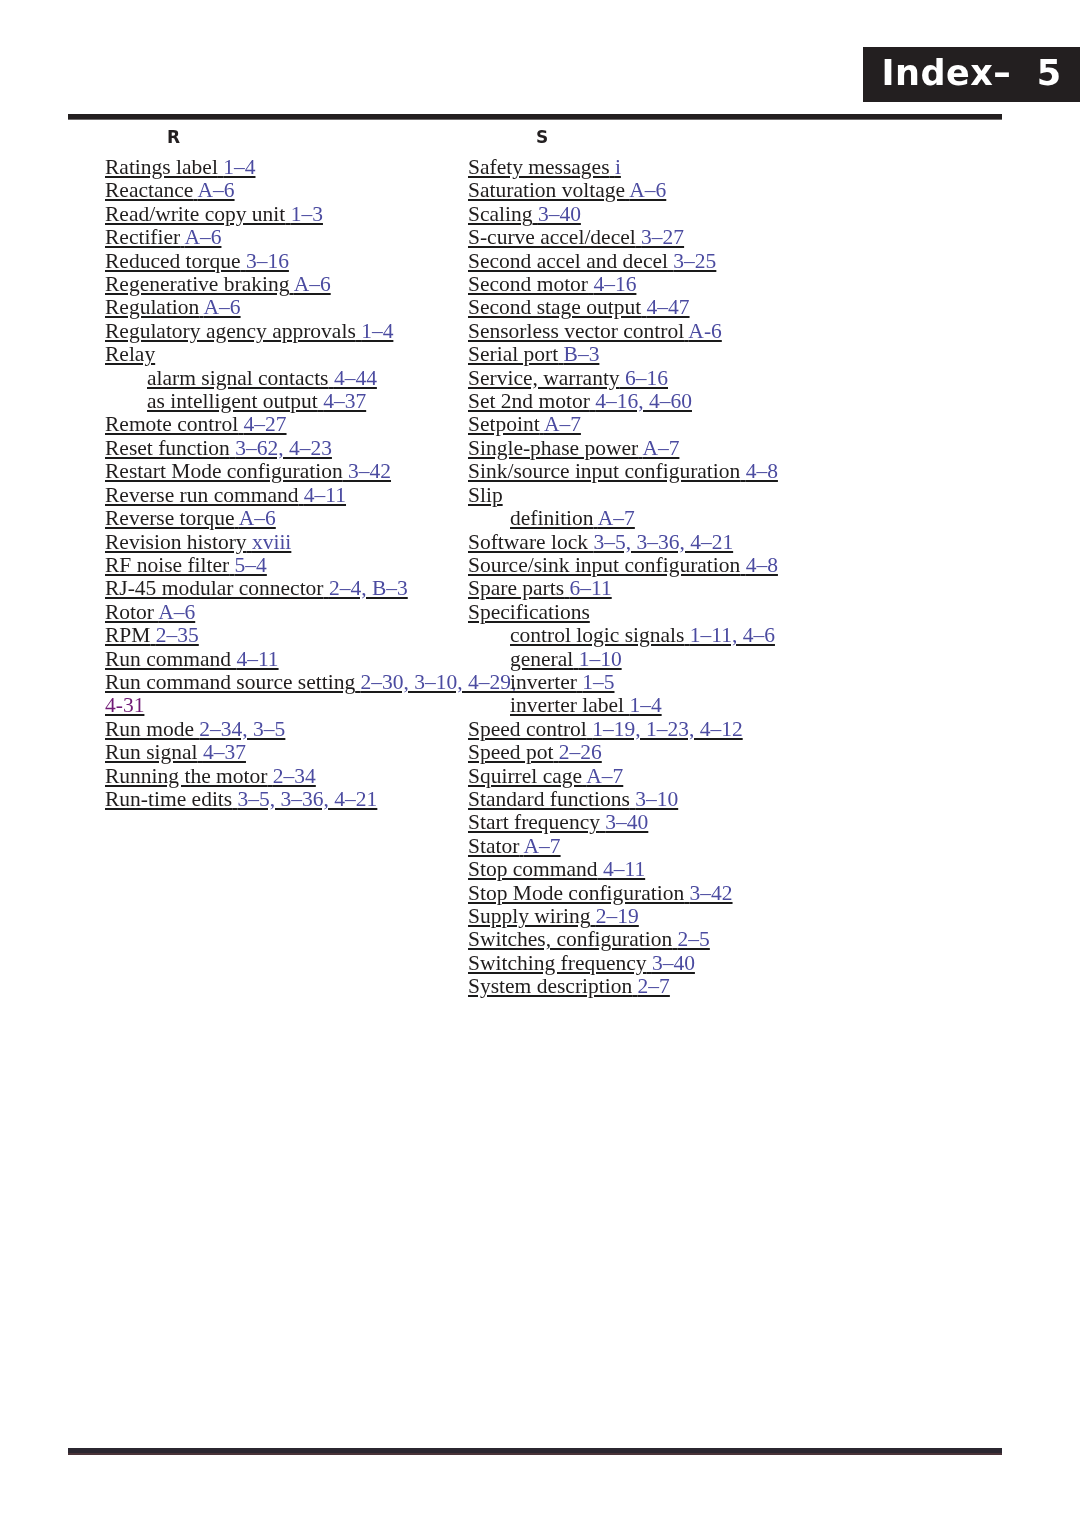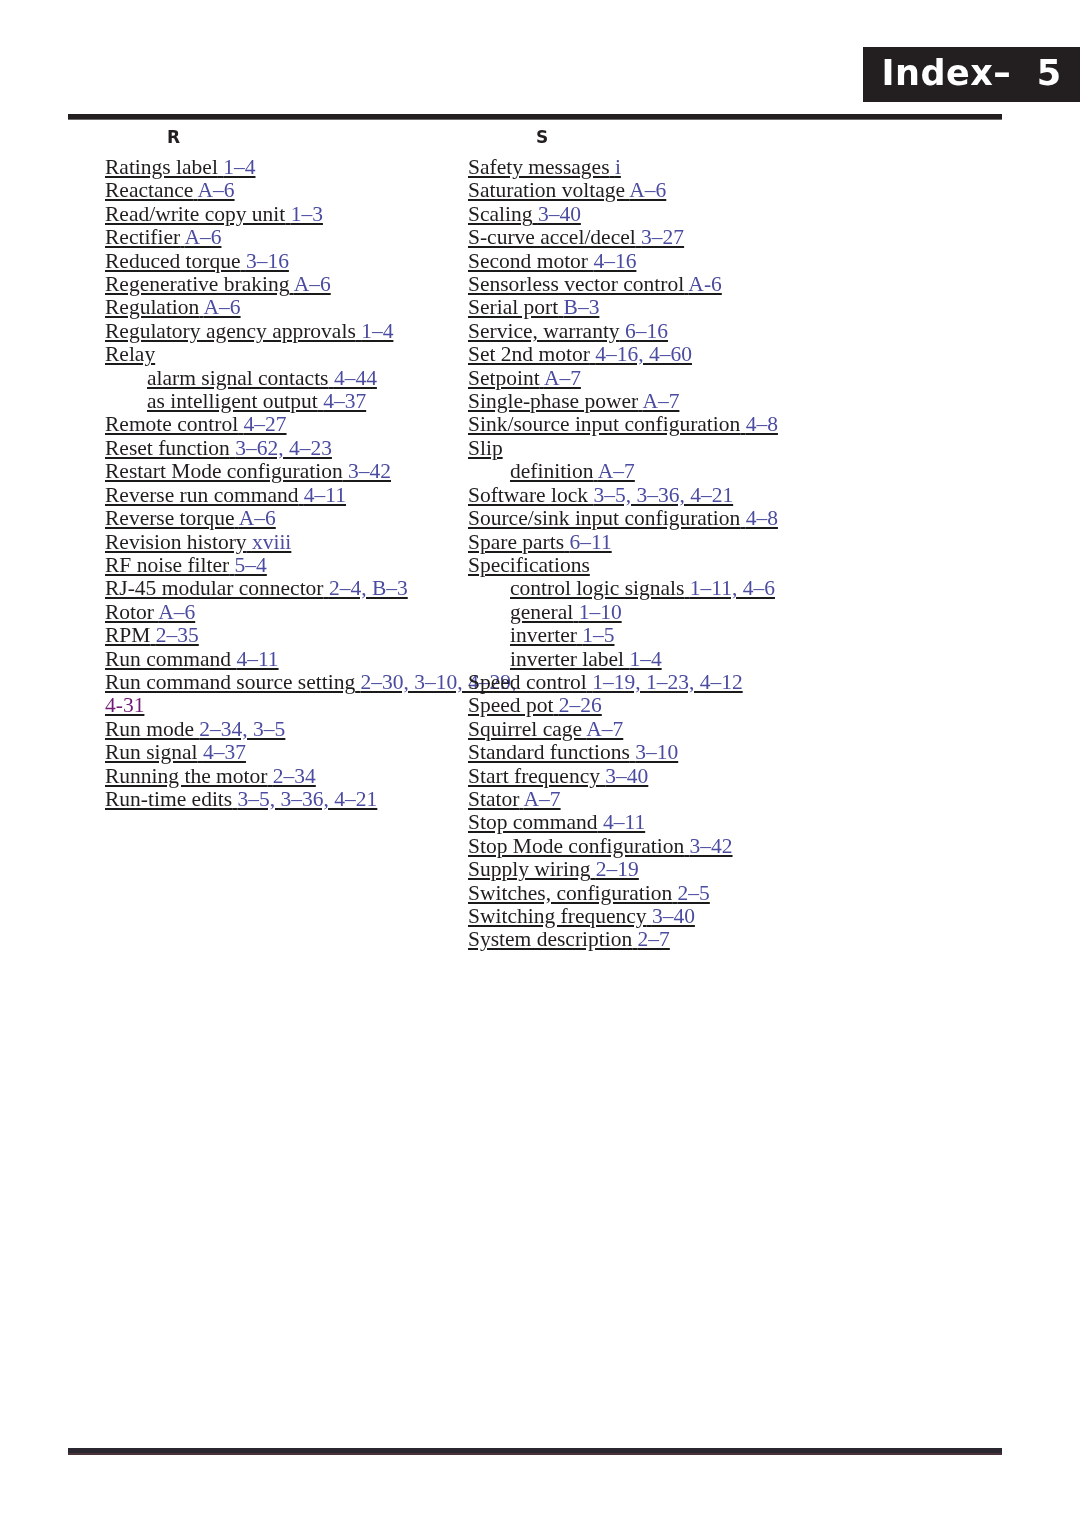--- a/index.html
+++ b/index.html
@@ -163,21 +163,23 @@
         <li class="entry"><span>Run-time edits</span> <span class="loc">3–5, 3–36, 4–21</span></li>
       </ul>
   </div>
   <div class="index-column right">
     <div class="section-letter">S</div>
     <ul class="entry-list">
         <li class="entry"><span>Safety messages</span> <span class="loc">i</span></li>
         <li class="entry"><span>Saturation voltage</span> <span class="loc">A–6</span></li>
         <li class="entry"><span>Scaling</span> <span class="loc">3–40</span></li>
         <li class="entry"><span>S-curve accel/decel</span> <span class="loc">3–27</span></li>
+        <li class="entry"><span>Second accel and decel</span> <span class="loc">3–25</span></li>
         <li class="entry"><span>Second motor</span> <span class="loc">4–16</span></li>
+        <li class="entry"><span>Second stage output</span> <span class="loc">4–47</span></li>
         <li class="entry"><span>Sensorless vector control</span> <span class="loc">A-6</span></li>
         <li class="entry"><span>Serial port</span> <span class="loc">B–3</span></li>
         <li class="entry"><span>Service, warranty</span> <span class="loc">6–16</span></li>
         <li class="entry"><span>Set 2nd motor</span> <span class="loc">4–16, 4–60</span></li>
         <li class="entry"><span>Setpoint</span> <span class="loc">A–7</span></li>
         <li class="entry"><span>Single-phase power</span> <span class="loc">A–7</span></li>
         <li class="entry"><span>Sink/source input configuration</span> <span class="loc">4–8</span></li>
         <li class="entry"><span>Slip</span></li>
         <li class="entry sub"><span>definition</span> <span class="loc">A–7</span></li>
         <li class="entry"><span>Software lock</span> <span class="loc">3–5, 3–36, 4–21</span></li>

